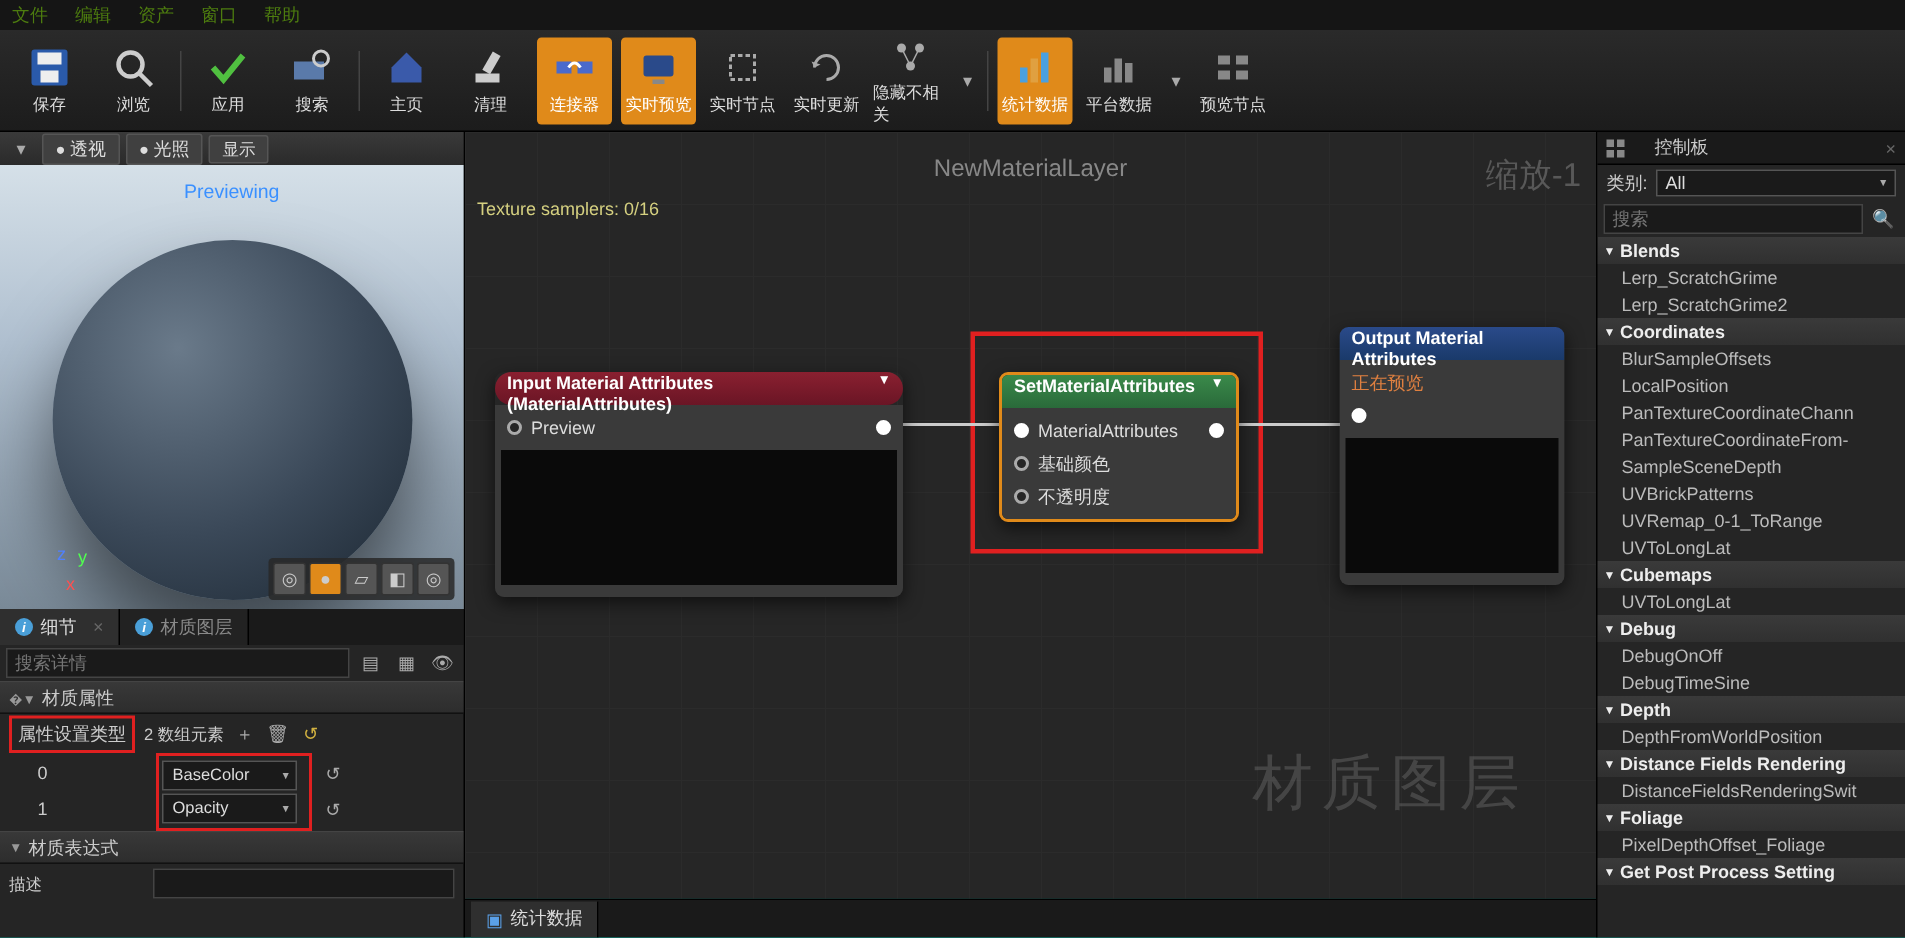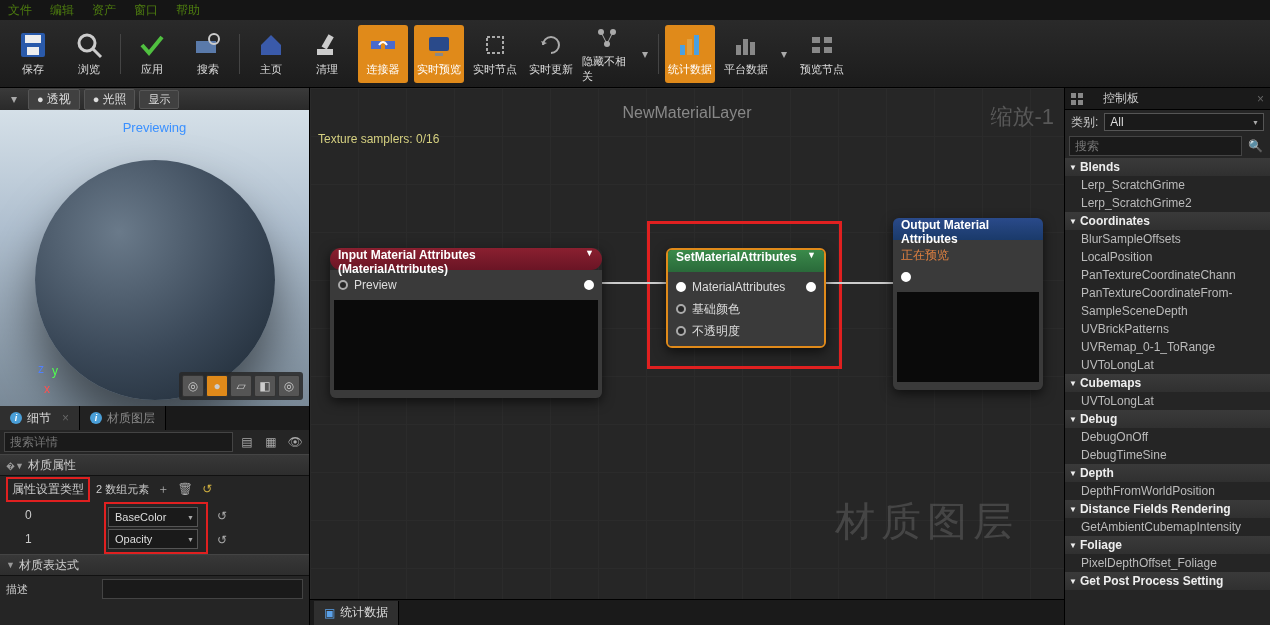--- a/index.html
+++ b/index.html
@@ -412,19 +412,19 @@
         <div class="pal-item">UVRemap_0-1_ToRange</div>
         <div class="pal-item">UVToLongLat</div>
         <div class="pal-group"><span class="tri">▼</span>Cubemaps</div>
         <div class="pal-item">UVToLongLat</div>
         <div class="pal-group"><span class="tri">▼</span>Debug</div>
         <div class="pal-item">DebugOnOff</div>
         <div class="pal-item">DebugTimeSine</div>
         <div class="pal-group"><span class="tri">▼</span>Depth</div>
         <div class="pal-item">DepthFromWorldPosition</div>
         <div class="pal-group"><span class="tri">▼</span>Distance Fields Rendering</div>
-        <div class="pal-item">GetAmbientCubemapIntensity</div>
+        <div class="pal-item">DistanceFieldsRenderingSwit</div>
         <div class="pal-group"><span class="tri">▼</span>Foliage</div>
         <div class="pal-item">PixelDepthOffset_Foliage</div>
         <div class="pal-group"><span class="tri">▼</span>Get Post Process Setting</div>
       </div>
   </div>
 </div>
 
 </body></html>

